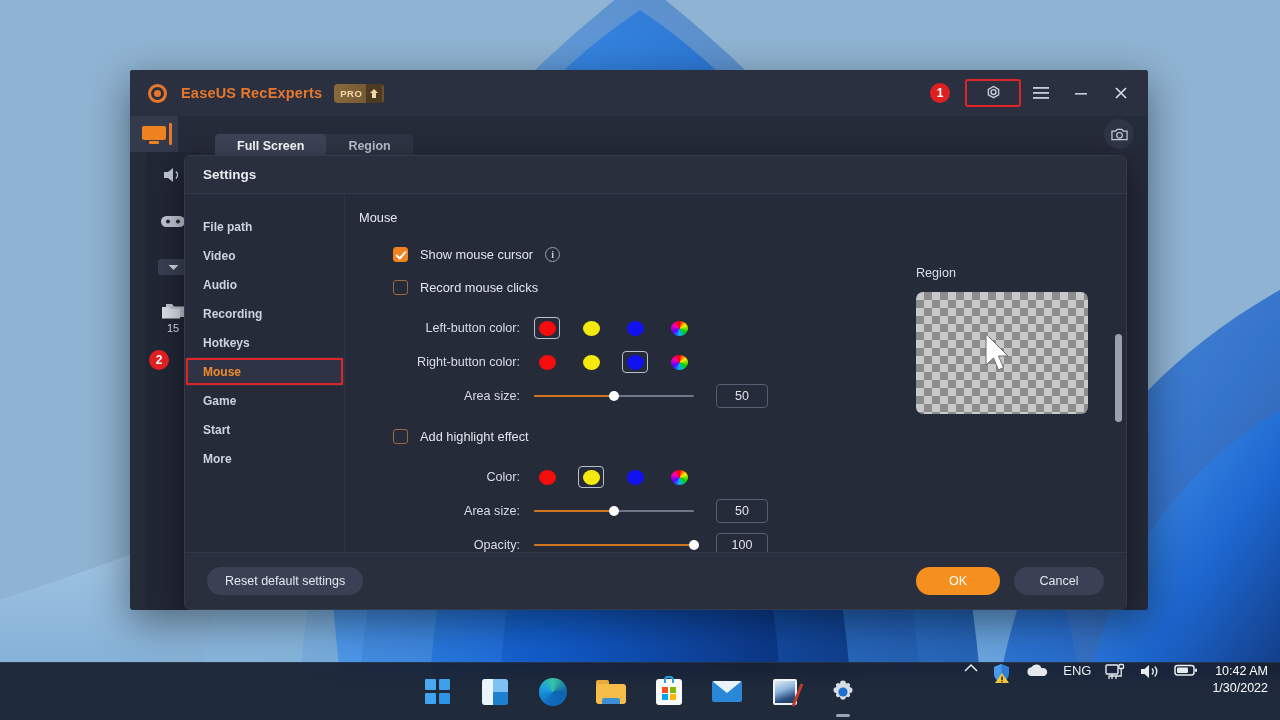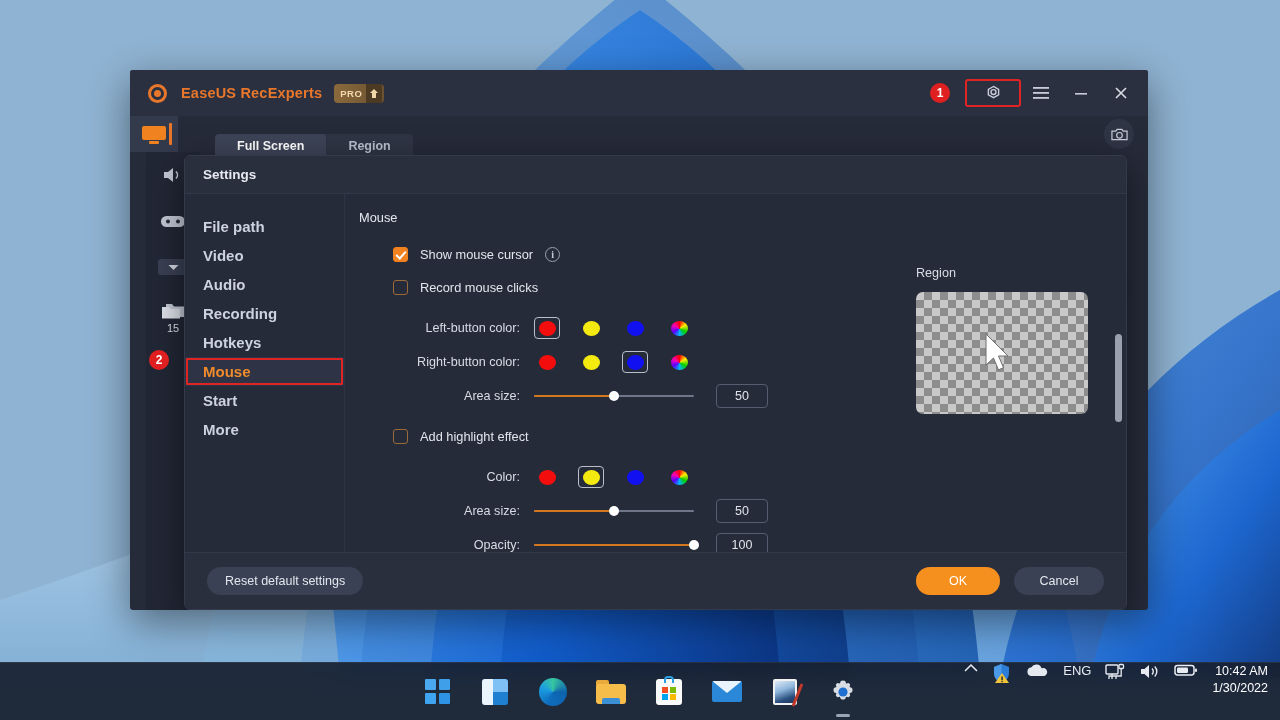--- a/index.html
+++ b/index.html
@@ -158,21 +158,21 @@
   
   #dialog {
     position: absolute; left: 54px; top: 85px; width: 943px; height: 455px;
     background: #262b3a; border-radius: 6px; overflow: hidden;
     box-shadow: 0 10px 34px rgba(0,0,0,0.5); border: 1px solid #333a4c;
   }
   #dlg-header { height: 38px; display:flex; align-items:center; padding-left: 18px;
     border-bottom: 1px solid #323849; color:#e7eaf0; font-size: 13.5px; font-weight: bold; background:#2a2f3e;}
   #dlg-body { position:absolute; left:0; top:38px; right:0; bottom: 57px; display:flex; }
   #dlg-nav { width: 160px; padding-top: 18px; border-right: 1px solid #2f3546;}
-  .nav-item { height: 29px; display:flex; align-items:center; padding-left: 18px; color:#cdd3de; font-size: 15px; font-weight:bold;
+  .nav-item { height: 29px; display:flex; align-items:center; padding-left: 18px; color:#cdd3de; font-size: 12px; font-weight:bold;
      margin-bottom: 0; border-radius: 0 4px 4px 0; }
   .nav-item.active { color:#ef8b2c; background:#2e3445; }
   .nav-item.hl { outline: 2px solid #e02424; outline-offset: -3px; border-radius: 2px; }
   #dlg-content { flex: 1; position: relative; padding: 16px 0 0 14px; }
   .section-title { color:#e4e8ef; font-size: 12.8px; margin-bottom: 22px; }
 
   .chk-row { display:flex; align-items:center; gap: 12px; margin-bottom: 18px; }
   .chk { width: 15px; height: 15px; border-radius: 3px; border: 1.6px solid #9b6a3a; background: transparent; position:relative; }
   .chk.checked { background:#f0821f; border-color:#f0821f; }
   .chk.checked::after{ content:""; position:absolute; left:4px; top:1px; width:4px; height:8px;
@@ -362,20 +362,21 @@
 
       <div id="dlg-body">
 
         <div id="dlg-nav">
           <div class="nav-item">File path</div>
           <div class="nav-item">Video</div>
           <div class="nav-item">Audio</div>
           <div class="nav-item">Recording</div>
           <div class="nav-item">Hotkeys</div>
           <div class="nav-item active hl">Mouse</div>
+          <div class="nav-item">Game</div>
           <div class="nav-item">Start</div>
           <div class="nav-item">More</div>
         </div>
 
         <div id="dlg-content">
           <div class="section-title">Mouse</div>
 
           <div class="chk-row" style="margin-left:34px;">
             <div class="chk checked"></div>
             <div class="chk-label">Show mouse cursor</div>

